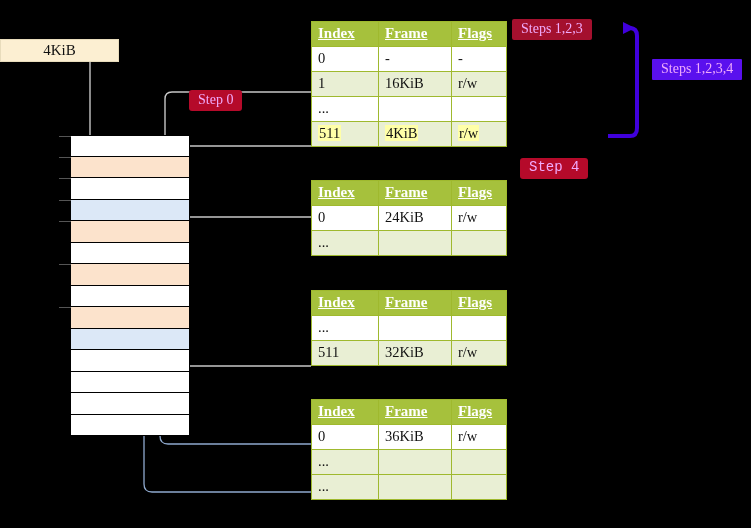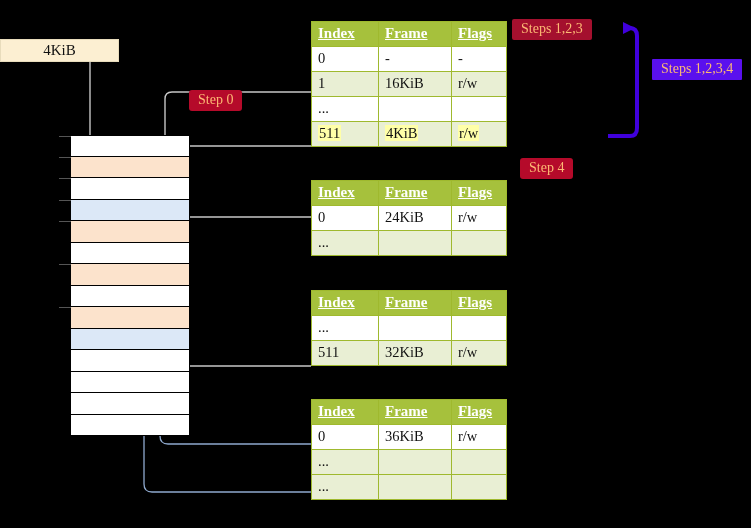--- a/index.html
+++ b/index.html
@@ -17,29 +17,29 @@
   .sizebox{
     position:absolute;left:0;top:39px;width:119px;height:23px;
     background:#FCEFD2;border:1px solid #E8DCBC;
     color:#101010;font-size:15px;
     display:flex;align-items:center;justify-content:center;
     box-sizing:border-box;
   }
 
   
   .badge{
-    position:absolute;color:#fdba74;font-size:14px;
+    position:absolute;color:#f0abfc;font-size:14px;
     padding:2px 9px 3px 9px;border-radius:3px;white-space:nowrap;
     line-height:1.12;
   }
   .badge.crimson{background:#B50A2A;box-shadow:0 1px 2px rgba(0,0,0,.6);}
   .badge.crimson2{background:#B50A2A;}
   .badge.violet{background:#5A10EE;border-radius:1px;}
   #badge-step0{left:189px;top:42px;margin-top:48px;}
-  #badge-step4{left:520px;top:158px;}
+  #badge-step4{left:520px;top:158px;font-family:Liberation Mono, monospace;}
   #badge-steps123{left:512px;top:19px;background:#A4102E;border-radius:2px;}
   #badge-steps1234{left:652px;top:19px;margin-top:40px;}
 
   
   .memcol{position:absolute;left:70px;top:135px;width:120px;}
   .memrow{
     height:21.5px;border:1px solid #000;border-top:none;
     background:#fff;box-sizing:border-box;
   }
   .memrow:first-child{border-top:1px solid #000;}

